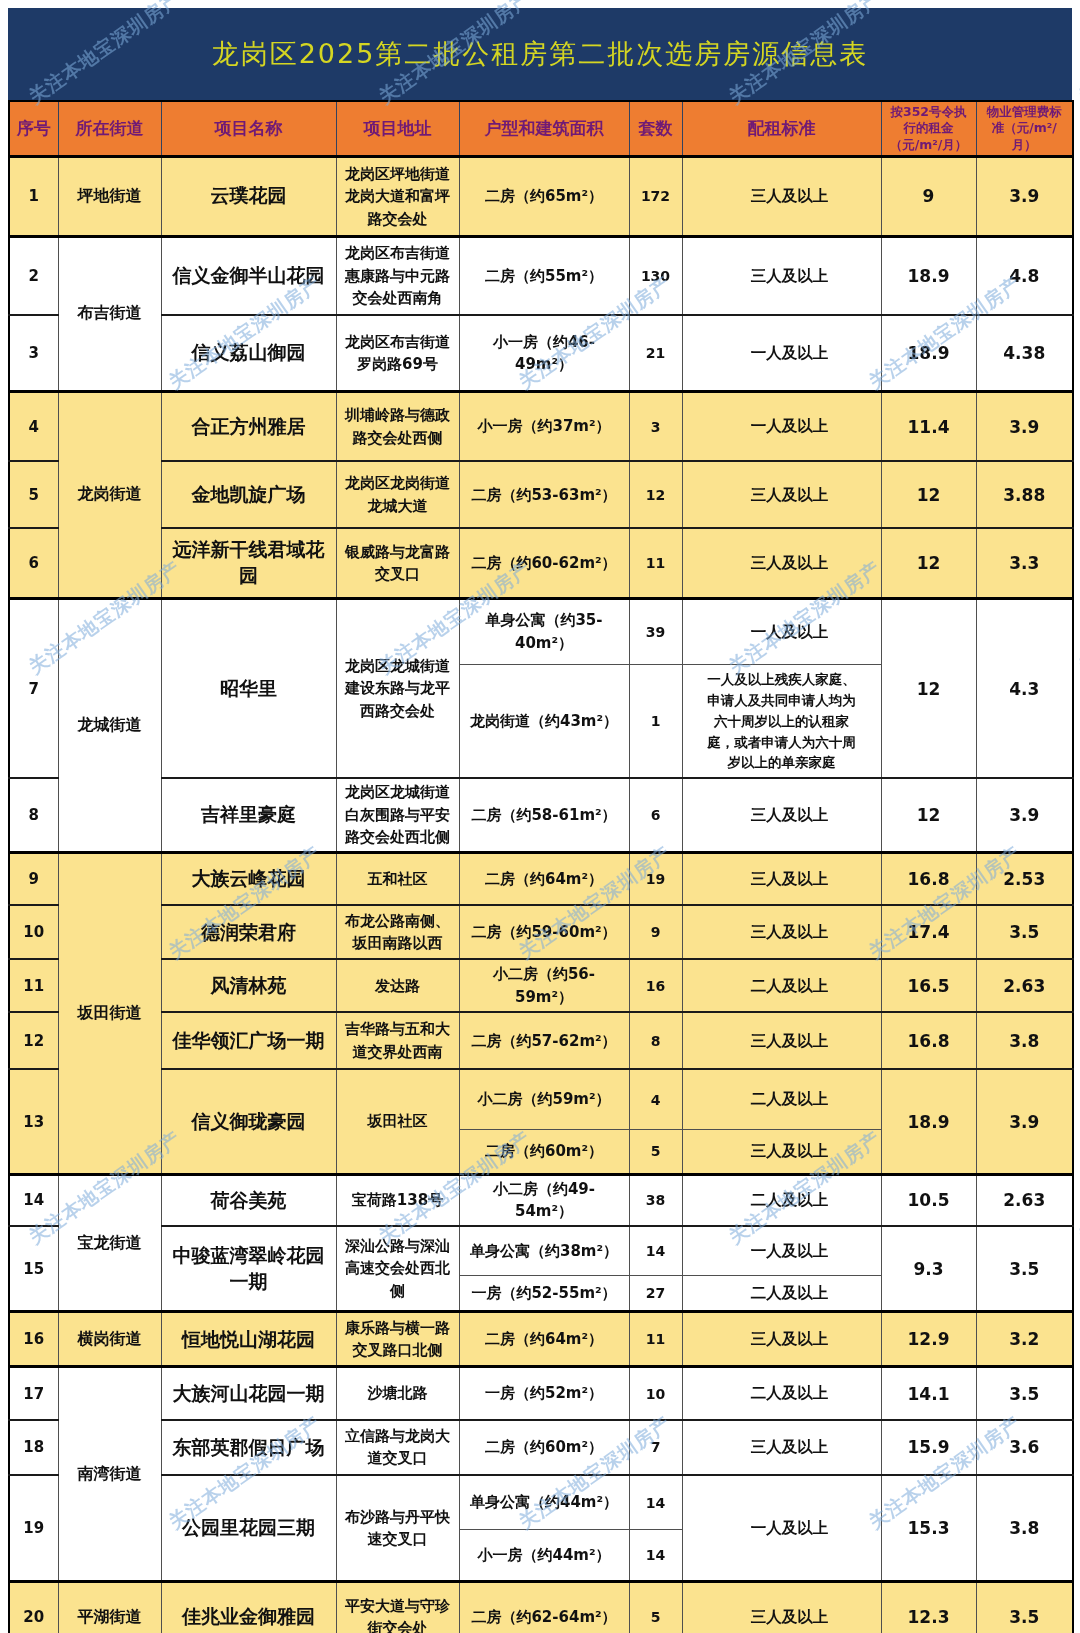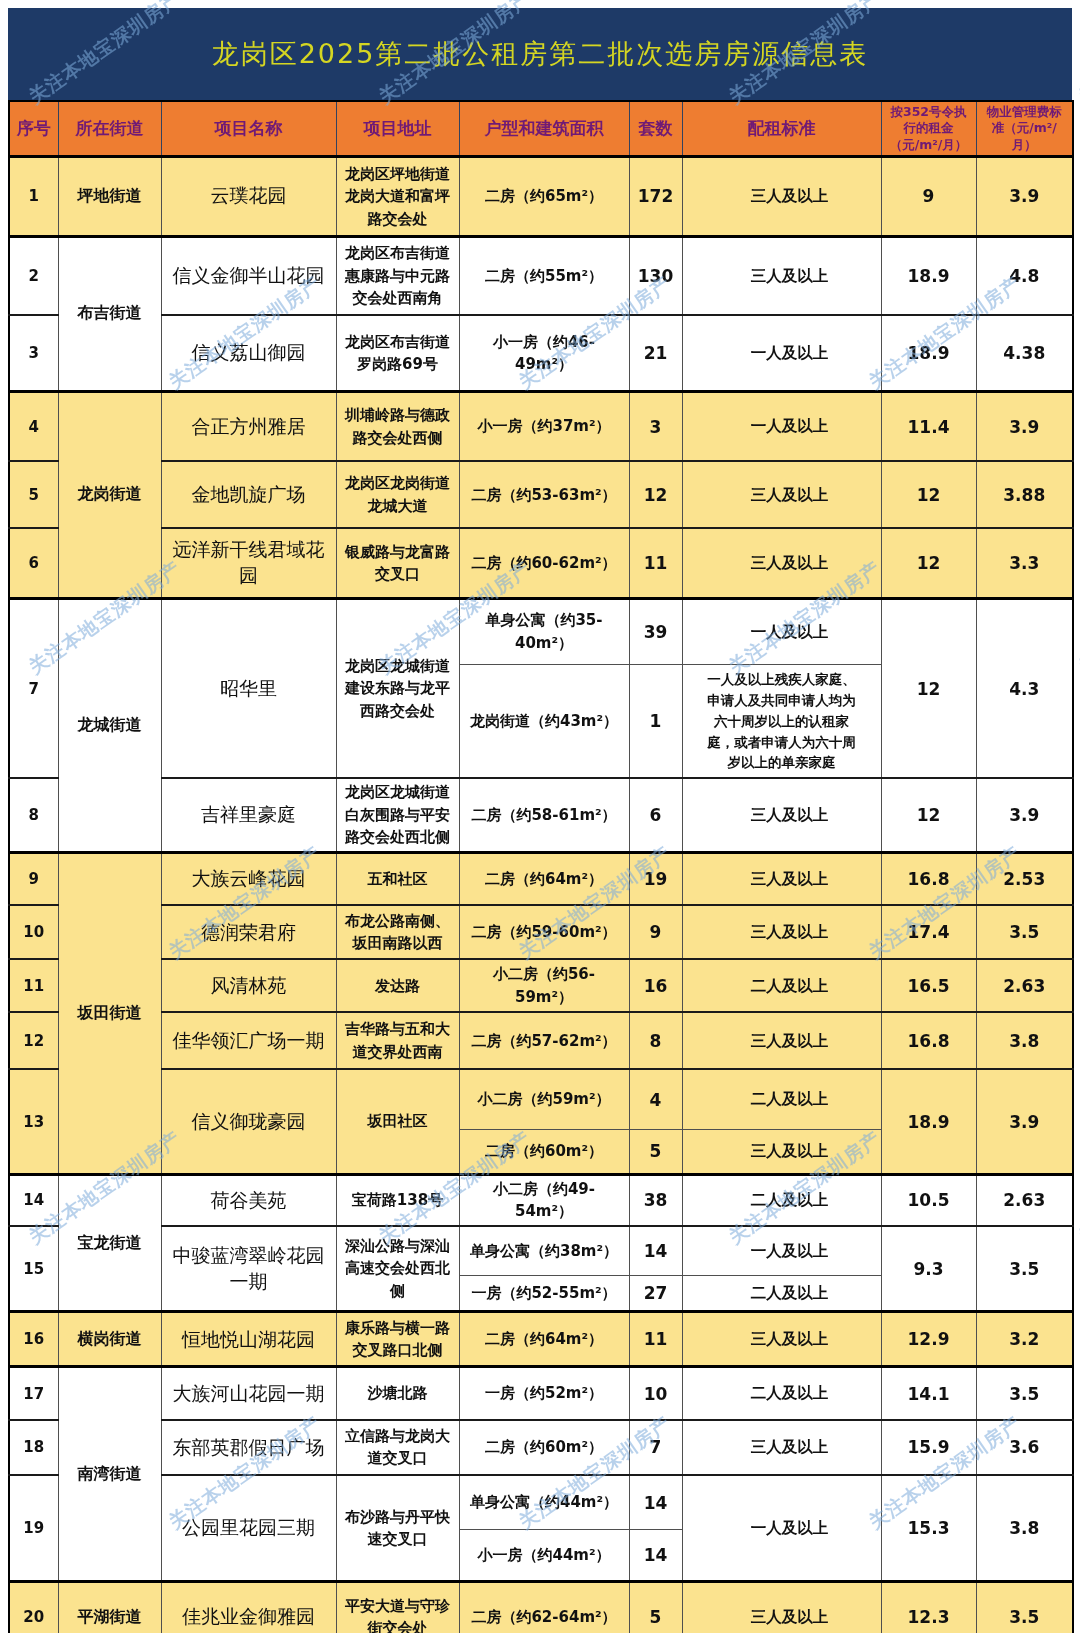--- a/index.html
+++ b/index.html
@@ -21,24 +21,24 @@
     background:#EE7D31;color:#701a75;font-size:17px;font-weight:700;
     border-color:#33425f;border-bottom:2px solid #101010;line-height:1.25;
   }
   th.small{font-size:12.5px;font-weight:700;line-height:1.3;}
   tr.group-start td{border-top:3px solid #000;}
   tr.proj-start td{border-top:2px solid #1a1a1a;}
   tr.yellow td{background:#FBE38F;}
   tr.white td{background:#ffffff;}
   .c-no{font-size:15px;font-weight:600;}
   .c-street{font-size:16px;font-weight:700;}
-  .c-name{font-size:19px;font-weight:400;line-height:1.35;}
+  .c-name{font-size:19px;font-weight:700;line-height:1.35;}
   .c-addr{font-size:15px;font-weight:600;line-height:1.5;}
   .c-type{font-size:15px;font-weight:600;line-height:1.5;}
-  .c-count{font-size:17px;font-weight:600;}
+  .c-count{font-size:14px;font-weight:600;}
   .c-std{font-size:15.5px;font-weight:600;line-height:1.45;padding-left:21px;}
   .c-std.long{font-size:13.5px;line-height:1.55;padding:4px 20px;}
   .c-rent,.c-fee{font-size:17px;font-weight:600;}
   .wm-layer{position:absolute;inset:0;pointer-events:none;z-index:10;overflow:hidden;}
   .wm-layer span{
     position:absolute;white-space:nowrap;font-size:19px;font-weight:700;
     color:rgba(125,172,219,0.55);transform:rotate(-35deg);letter-spacing:1px;
   }
 </style>
 </head>

